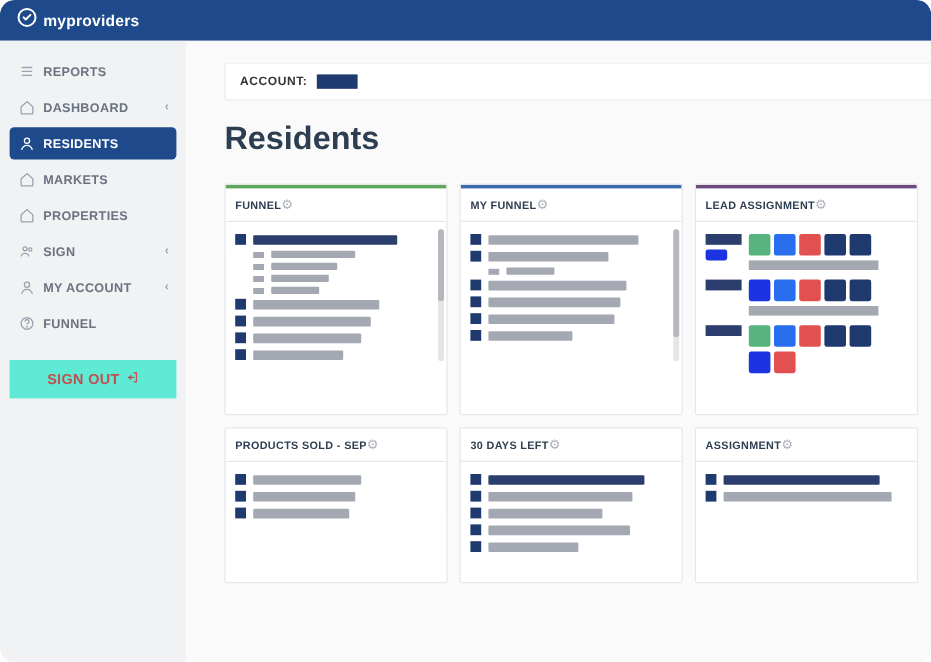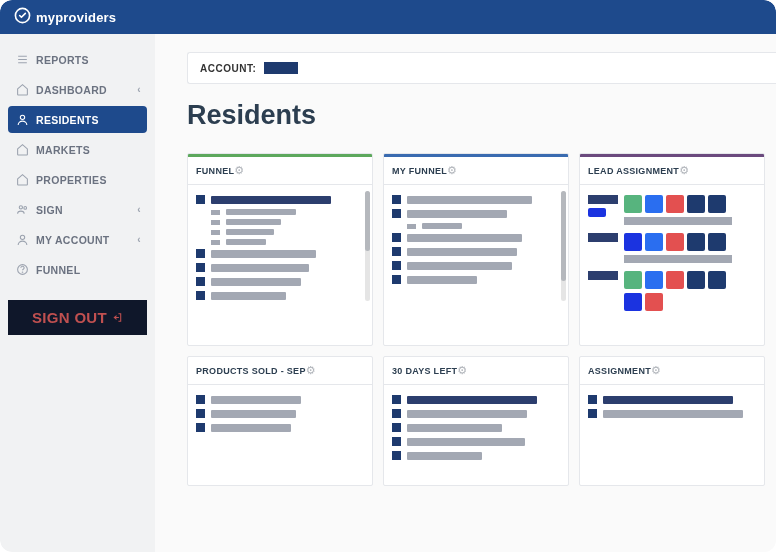--- a/index.html
+++ b/index.html
@@ -7,21 +7,21 @@
 .topbar { background:#1e4a8c; height:34px; display:flex; align-items:center; padding:0 14px; border-radius:12px 12px 0 0; }
 .logo { display:flex; align-items:center; gap:5px; }
 .logo-text { color:#fff; font-size:13px; font-weight:bold; letter-spacing:0.2px; }
 .logo-text .bold { font-weight:700; }
 .main { display:flex; height:518px; }
 .sidebar { width:155px; background:#f1f2f3; display:flex; flex-direction:column; padding:12px 8px 0 8px; border-radius:0 0 0 12px; }
 .nav-item { display:flex; align-items:center; gap:7px; padding:7px 8px; font-size:10.5px; font-weight:700; color:#6b7280; letter-spacing:0.3px; cursor:pointer; border-radius:4px; position:relative; margin-bottom:3px;text-align:right; }
 .nav-item.active { background:#1e4a8c; color:#fff; }
 .nav-item .icon { width:13px; height:13px; display:flex; align-items:center; justify-content:center; flex-shrink:0; }
 .nav-item .chev { position:absolute; right:6px; font-size:10px; color:#9ca3af; }
-.signout { margin-top:14px; background:#0f172a; color:#c05050; border:none; font-size:15px; font-weight:700; padding:9px 0; width:100%; cursor:pointer; display:flex; align-items:center; justify-content:center; gap:5px; letter-spacing:0.3px; }
+.signout { margin-top:14px; background:#5eead4; color:#c05050; border:none; font-size:12px; font-weight:700; padding:9px 0; width:100%; cursor:pointer; display:flex; align-items:center; justify-content:center; gap:5px; letter-spacing:0.3px; }
 .content { flex:1; background:#fafafa; padding:18px 0 0 32px; overflow:hidden; }
 .selected-bar { background:#fff; border:1px solid #e5e7eb; border-radius:3px; padding:9px 12px; display:flex; align-items:center; gap:8px; font-size:10px; font-weight:700; color:#333; letter-spacing:0.5px; margin-bottom:16px; border-right:none; border-top-right-radius:0; border-bottom-right-radius:0; }
 .sel-block { width:34px; height:12px; background:#1e3a6e; }
 .page-title { font-size:27px; font-weight:800; color:#2c3e50; margin-bottom:22px; }
 .cards { display:grid; grid-template-columns:186px 186px 186px; gap:10px; }
 .card { background:#fff; border:1px solid #e5e7eb; border-radius:2px; overflow:hidden; }
 .card-top { height:3px; }
 .card-top.green { background:#5da85d; }
 .card-top.blue { background:#3a6bb0; }
 .card-top.purple { background:#6b4a7e; }

